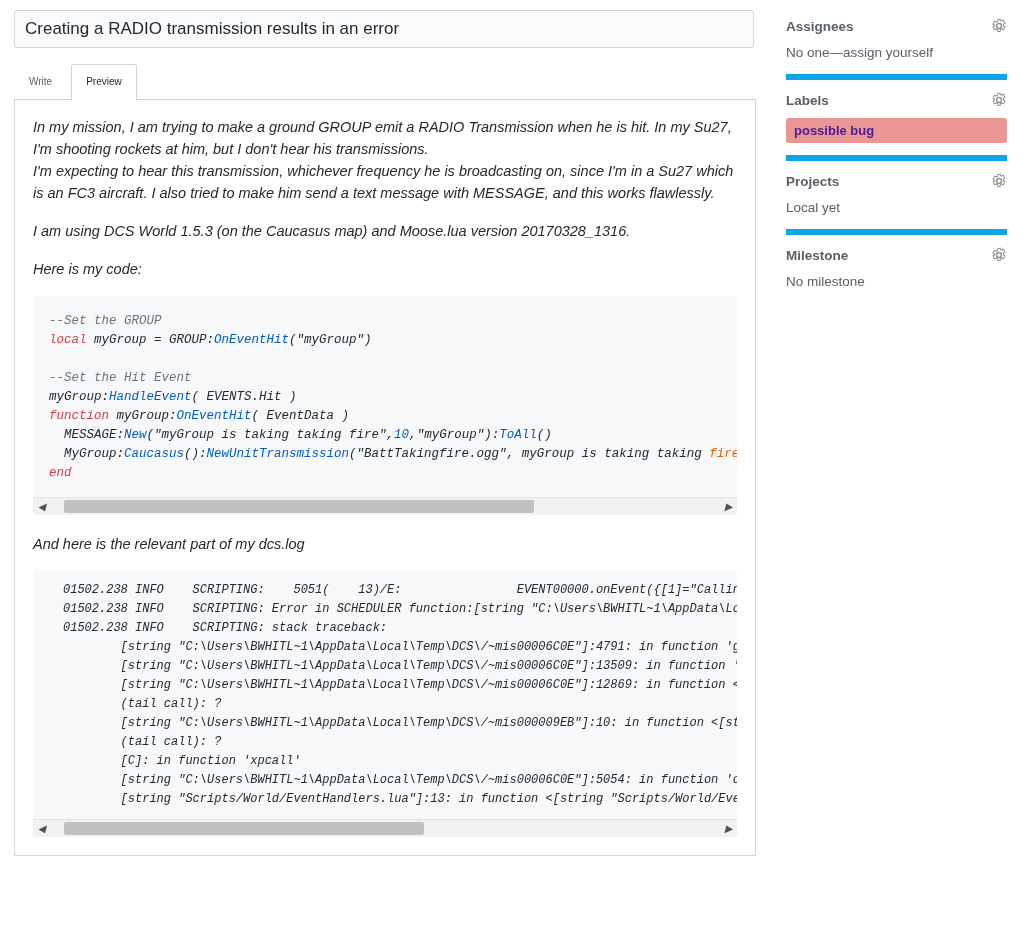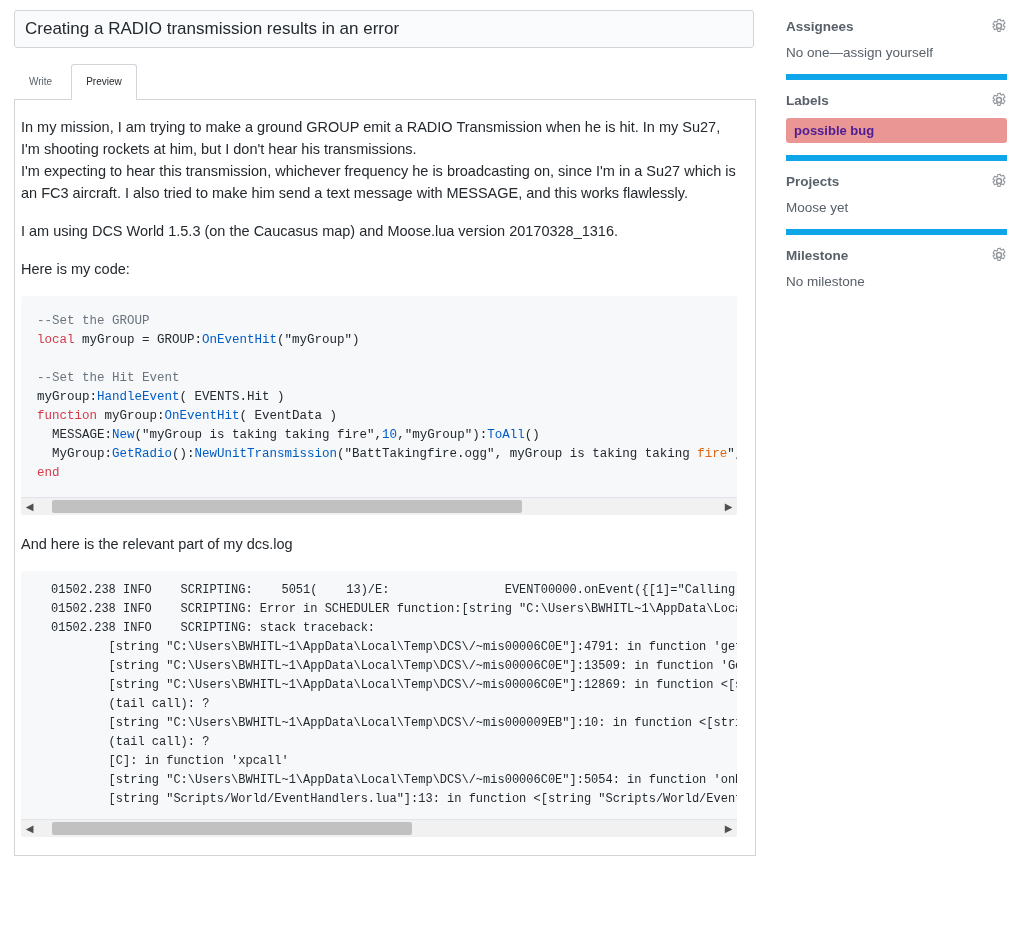--- a/index.html
+++ b/index.html
@@ -72,21 +72,22 @@
   }
   .tab-inner-wrap { margin-left: 4px; }
 
   .body-area {
     width: 742px;
     box-sizing: border-box;
     border-left: 1px solid #d1d5da;
     border-right: 1px solid #d1d5da;
     border-bottom: 1px solid #d1d5da;
     background: #fff;
-    padding: 16px 18px 0 6px;
+    padding: 16px 18px 0 18px;
+    font-style: italic;
   }
   .para {
     font-size: 14.5px;
     line-height: 22px;
     color: #24292e;
     margin: 0 0 16px 0;
   }
 
   .codeblock {
     background: #f6f8fa;
@@ -270,21 +271,21 @@
       <p class="para">Here is my code:</p>
 
       <div class="codeblock">
         <pre><span class="cmt">--Set the GROUP</span>
 <span class="kw">local</span> myGroup = GROUP:<span class="fn">OnEventHit</span>(<span class="str">"myGroup"</span>)
 
 <span class="cmt">--Set the Hit Event</span>
 myGroup:<span class="fn">HandleEvent</span>( EVENTS.Hit )
 <span class="kw">function</span> myGroup:<span class="fn">OnEventHit</span>( EventData )
   MESSAGE:<span class="fn">New</span>(<span class="str">"myGroup is taking taking fire"</span>,<span class="fn">10</span>,<span class="str">"myGroup"</span>):<span class="fn">ToAll</span>()
-  MyGroup:<span class="fn">GetRadio</span>():<span class="fn">NewUnitTransmission</span>(<span class="str">"BattTakingfire.ogg"</span>, myGroup is taking taking <span class="orange">fire</span>",  8, 122
+  MyGroup:<span class="fn">Caucasus</span>():<span class="fn">NewUnitTransmission</span>(<span class="str">"BattTakingfire.ogg"</span>, myGroup is taking taking <span class="orange">fire</span>",  8, 122
 <span class="kw">end</span></pre>
         <div class="hscroll">
           <div class="arrow">◀</div>
           <div class="track">
             <div class="thumb" style="left:14px;width:470px;"></div>
           </div>
           <div class="arrow">▶</div>
         </div>
       </div>
 
@@ -348,21 +349,21 @@
     <div class="side-section">
       <div class="side-head">
         <span class="side-title">Projects</span>
         <span class="gear">
           <svg width="16" height="16" viewBox="0 0 16 16" fill="#586069">
               <path d="M8 4.75a3.25 3.25 0 100 6.5 3.25 3.25 0 000-6.5zm0 1.5a1.75 1.75 0 110 3.5 1.75 1.75 0 010-3.5z"></path>
               <path d="M9.1.5l.3 1.9c.4.15.8.35 1.15.6l1.8-.75 1.6 2.8-1.5 1.2c.03.2.05.4.05.75s-.02.55-.05.75l1.5 1.2-1.6 2.8-1.8-.75c-.35.25-.75.45-1.15.6l-.3 1.9H6.9l-.3-1.9c-.4-.15-.8-.35-1.15-.6l-1.8.75-1.6-2.8 1.5-1.2A5.6 5.6 0 013.5 8c0-.35.02-.55.05-.75l-1.5-1.2 1.6-2.8 1.8.75c.35-.25.75-.45 1.15-.6l.3-1.9h2.2z" fill="none" stroke="#586069" stroke-width="1.1"></path>
             </svg>
         </span>
       </div>
-      <div class="side-text">Moose yet</div>
+      <div class="side-text">Local yet</div>
     </div>
 
     <div class="side-section">
       <div class="side-head">
         <span class="side-title">Milestone</span>
         <span class="gear">
           <svg width="16" height="16" viewBox="0 0 16 16" fill="#586069">
               <path d="M8 4.75a3.25 3.25 0 100 6.5 3.25 3.25 0 000-6.5zm0 1.5a1.75 1.75 0 110 3.5 1.75 1.75 0 010-3.5z"></path>
               <path d="M9.1.5l.3 1.9c.4.15.8.35 1.15.6l1.8-.75 1.6 2.8-1.5 1.2c.03.2.05.4.05.75s-.02.55-.05.75l1.5 1.2-1.6 2.8-1.8-.75c-.35.25-.75.45-1.15.6l-.3 1.9H6.9l-.3-1.9c-.4-.15-.8-.35-1.15-.6l-1.8.75-1.6-2.8 1.5-1.2A5.6 5.6 0 013.5 8c0-.35.02-.55.05-.75l-1.5-1.2 1.6-2.8 1.8.75c.35-.25.75-.45 1.15-.6l.3-1.9h2.2z" fill="none" stroke="#586069" stroke-width="1.1"></path>
             </svg>

